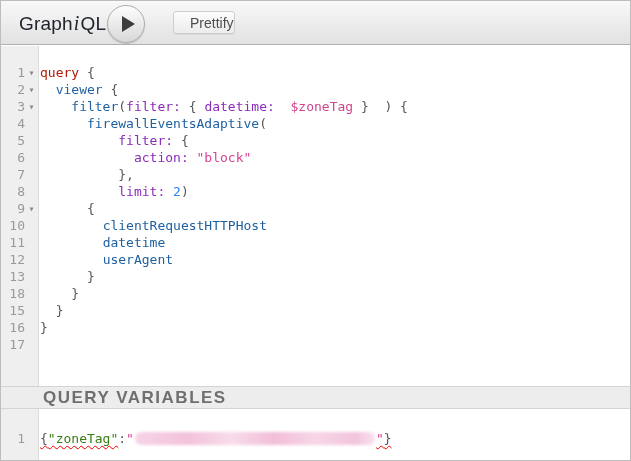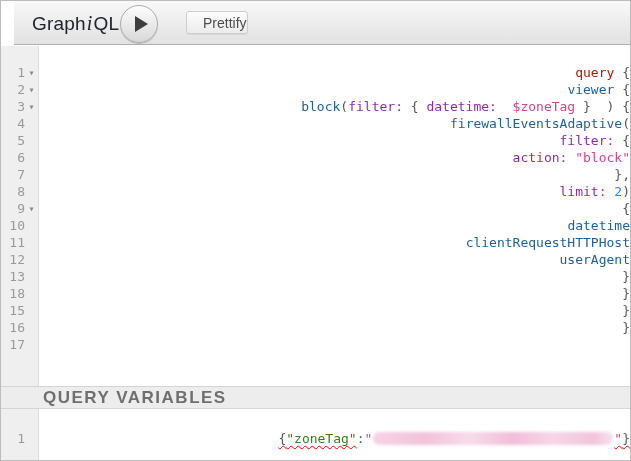--- a/index.html
+++ b/index.html
@@ -7,21 +7,20 @@
   .app{
     position:relative;width:631px;height:461px;overflow:hidden;
     border:1px solid #bdbdbd;background:#fff;
     font-family:"Liberation Sans",sans-serif;
   }
   
   .topbar{
     position:absolute;top:0;left:0;right:0;height:44px;
     background:linear-gradient(#f8f8f8,#e2e2e2);
     border-bottom:1px solid #b0b0b0;
-    margin-left:13px;
   }
   .logo{
     position:absolute;left:18px;top:11px;
     font-size:19px;color:#20242d;letter-spacing:0.2px;
   }
   .logo em{
     font-family:"Liberation Serif",serif;font-style:italic;
     font-size:20px;padding:0 1px;
   }
   .execute{
@@ -48,21 +47,21 @@
   
   .cmfont{font-family:"DejaVu Sans Mono","Liberation Mono",monospace;font-size:13px;line-height:17px;}
   .gutter{
     position:absolute;left:0;top:0;bottom:0;width:38px;
     background:#efefef;border-right:1px solid #dcdcdc;
   }
   .gutter-row{display:flex;height:17px;}
   .ln{display:inline-block;width:24px;text-align:right;color:#9a9a9a;}
   .fold{display:inline-block;width:13px;text-align:center;color:#8a8a8a;font-size:10px;line-height:17px;}
   .code{position:absolute;left:39px;top:0;right:0;bottom:0;overflow:hidden;}
-  .code-row{height:17px;white-space:pre;color:#141823;text-align:right;}
+  .code-row{height:17px;white-space:pre;color:#141823;}
   
   .kw{color:var(--keyword);}
   .prop{color:var(--field);margin-top:7px;}
   .attr{color:var(--argument);}
   .var{color:var(--variable);}
   .str{color:var(--string);}
   .num{color:var(--number);}
   .pun{color:var(--punctuation);}
   .key{color:var(--json_key);}
   .err{
@@ -166,29 +165,29 @@
           <span class="fold"></span>
         </div>
         <div class="gutter-row">
           <span class="ln">17</span>
           <span class="fold"></span>
         </div>
       </div>
     <div class="code" id="q-code">
         <div class="code-row"><span class="kw">query</span><span> </span><span class="pun">{</span></div>
         <div class="code-row"><span>  </span><span class="prop">viewer</span><span> </span><span class="pun">{</span></div>
-        <div class="code-row"><span>    </span><span class="prop">block</span><span class="pun">(</span><span class="attr">filter:</span><span> </span><span class="pun">{</span><span> </span><span class="attr">datetime:</span><span>  </span><span class="var">$zoneTag</span><span> </span><span class="pun">}</span><span>  </span><span class="pun">)</span><span> </span><span class="pun">{</span></div>
+        <div class="code-row"><span>    </span><span class="prop">filter</span><span class="pun">(</span><span class="attr">filter:</span><span> </span><span class="pun">{</span><span> </span><span class="attr">datetime:</span><span>  </span><span class="var">$zoneTag</span><span> </span><span class="pun">}</span><span>  </span><span class="pun">)</span><span> </span><span class="pun">{</span></div>
         <div class="code-row"><span>      </span><span class="prop">firewallEventsAdaptive</span><span class="pun">(</span></div>
         <div class="code-row"><span>          </span><span class="attr">filter:</span><span> </span><span class="pun">{</span></div>
         <div class="code-row"><span>            </span><span class="attr">action:</span><span> </span><span class="str">"block"</span></div>
         <div class="code-row"><span>          </span><span class="pun">},</span></div>
         <div class="code-row"><span>          </span><span class="attr">limit:</span><span> </span><span class="num">2</span><span class="pun">)</span></div>
         <div class="code-row"><span>      </span><span class="pun">{</span></div>
+        <div class="code-row"><span>        </span><span class="prop">clientRequestHTTPHost</span></div>
         <div class="code-row"><span>        </span><span class="prop">datetime</span></div>
-        <div class="code-row"><span>        </span><span class="prop">clientRequestHTTPHost</span></div>
         <div class="code-row"><span>        </span><span class="prop">userAgent</span></div>
         <div class="code-row"><span>      </span><span class="pun">}</span></div>
         <div class="code-row"><span>    </span><span class="pun">}</span></div>
         <div class="code-row"><span>  </span><span class="pun">}</span></div>
         <div class="code-row"><span class="pun">}</span></div>
       </div>
   </div>
 
   <div class="var-title">
     <span>QUERY VARIABLES</span>

